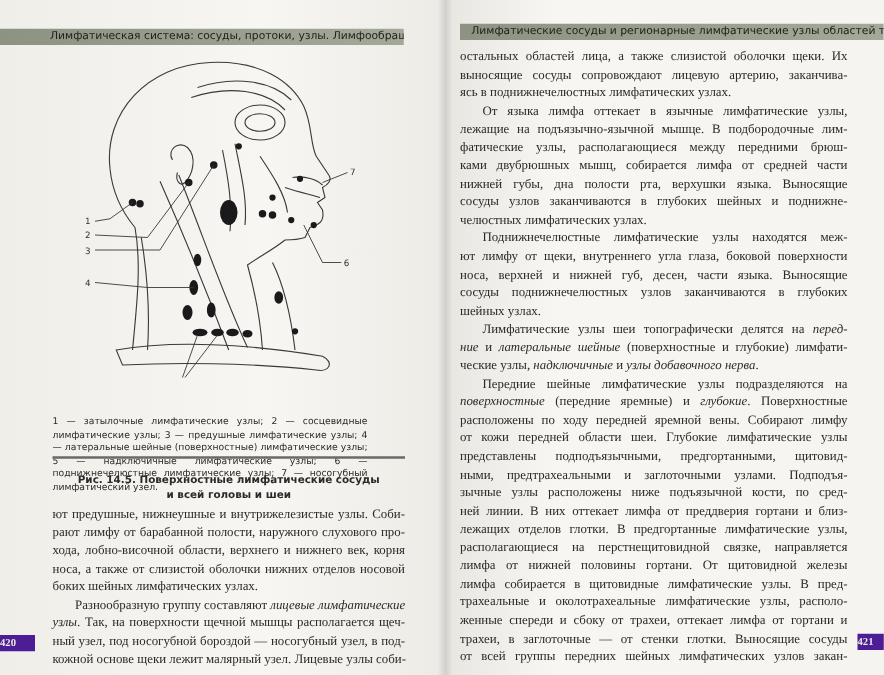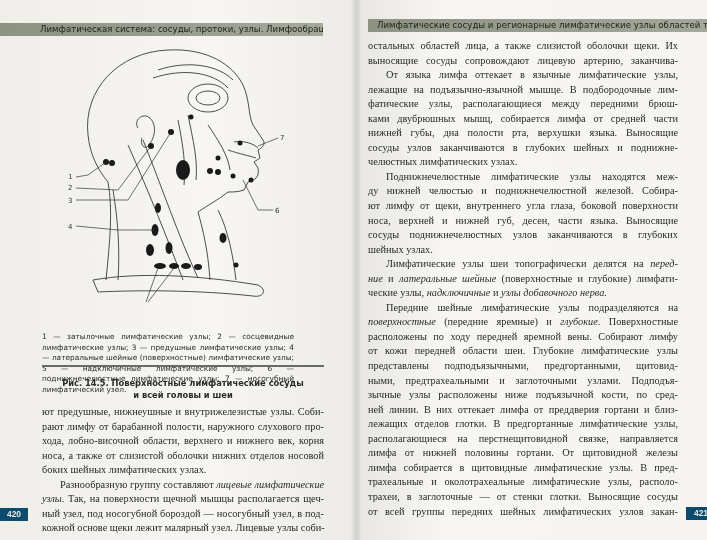--- a/index.html
+++ b/index.html
@@ -44,22 +44,22 @@
     text-align-last:auto; hyphens:manual;
   }
   .body-text .line { display:block; text-align:justify; text-align-last:justify; white-space:nowrap; overflow:visible; }
   .body-text .line.last { text-align-last:left; }
   .body-text .line.ind { padding-left:18px; }
   .left-text { left:42px; top:405px; width:282px; }
   .right-text { left:368px; top:39px; width:310px; }
   em { font-style:italic; }
 
   .page-num {
-    position:absolute; height:13px; line-height:13px; font-family:Liberation Sans, sans-serif;
-    font-size:8.5px; color:#e8e9df; background:#0c4a6e; text-align:center; font-weight:bold;
+    position:absolute; height:13px; line-height:13px; font-family:Liberation Serif, serif;
+    font-size:8.5px; color:#e8e9df; background:#4c1d95; font-weight:bold;
   }
   .pn-left { left:0; top:508px; width:28px; }
   .pn-right { left:686px; top:507px; width:30px; }
 </style>
 </head>
 <body>
 
 <div class="page page-left"></div>
 <div class="page page-right"></div>
 <div class="gutter"></div>
@@ -165,31 +165,31 @@
 
 </div>
 
 <div class="page-num pn-left">420</div>
 
 <div class="running-head rh-right">Лимфатические сосуды и регионарные лимфатические узлы областей тела</div>
 
 <div class="body-text right-text">
   <span class="line">остальных областей лица, а также слизистой оболочки щеки. Их</span>
   <span class="line">выносящие сосуды сопровождают лицевую артерию, заканчива-</span>
+  <span class="line last">ясь в поднижнечелюстных лимфатических узлах.</span>
 
   <span class="line ind">От языка лимфа оттекает в язычные лимфатические узлы,</span>
   <span class="line">лежащие на подъязычно-язычной мышце. В подбородочные лим-</span>
   <span class="line">фатические узлы, располагающиеся между передними брюш-</span>
   <span class="line">ками двубрюшных мышц, собирается лимфа от средней части</span>
   <span class="line">нижней губы, дна полости рта, верхушки языка. Выносящие</span>
   <span class="line">сосуды узлов заканчиваются в глубоких шейных и поднижне-</span>
   <span class="line last">челюстных лимфатических узлах.</span>
 
   <span class="line ind">Поднижнечелюстные лимфатические узлы находятся меж-</span>
-  <span class="line">ду нижней челюстью и поднижнечелюстной железой. Собира-</span>
   <span class="line">ют лимфу от щеки, внутреннего угла глаза, боковой поверхности</span>
   <span class="line">носа, верхней и нижней губ, десен, части языка. Выносящие</span>
   <span class="line">сосуды поднижнечелюстных узлов заканчиваются в глубоких</span>
   <span class="line last">шейных узлах.</span>
 
   <span class="line ind"><span>Лимфатические узлы шеи топографически делятся на </span><em>перед-</em></span>
   <span class="line"><em>ние</em><span> и </span><em>латеральные шейные</em><span> (поверхностные и глубокие) лимфати-</span></span>
   <span class="line last"><span>ческие узлы, </span><em>надключичные</em><span> и </span><em>узлы добавочного нерва</em><span>.</span></span>
 
   <span class="line ind">Передние шейные лимфатические узлы подразделяются на</span>
@@ -198,18 +198,19 @@
   <span class="line">от кожи передней области шеи. Глубокие лимфатические узлы</span>
   <span class="line">представлены подподъязычными, предгортанными, щитовид-</span>
   <span class="line">ными, предтрахеальными и заглоточными узлами. Подподъя-</span>
   <span class="line">зычные узлы расположены ниже подъязычной кости, по сред-</span>
   <span class="line">ней линии. В них оттекает лимфа от преддверия гортани и близ-</span>
   <span class="line">лежащих отделов глотки. В предгортанные лимфатические узлы,</span>
   <span class="line">располагающиеся на перстнещитовидной связке, направляется</span>
   <span class="line">лимфа от нижней половины гортани. От щитовидной железы</span>
   <span class="line">лимфа собирается в щитовидные лимфатические узлы. В пред-</span>
   <span class="line">трахеальные и околотрахеальные лимфатические узлы, располо-</span>
+  <span class="line">женные спереди и сбоку от трахеи, оттекает лимфа от гортани и</span>
   <span class="line">трахеи, в заглоточные — от стенки глотки. Выносящие сосуды</span>
   <span class="line">от всей группы передних шейных лимфатических узлов закан-</span>
 
 </div>
 
 <div class="page-num pn-right">421</div>
 
 </body></html>

